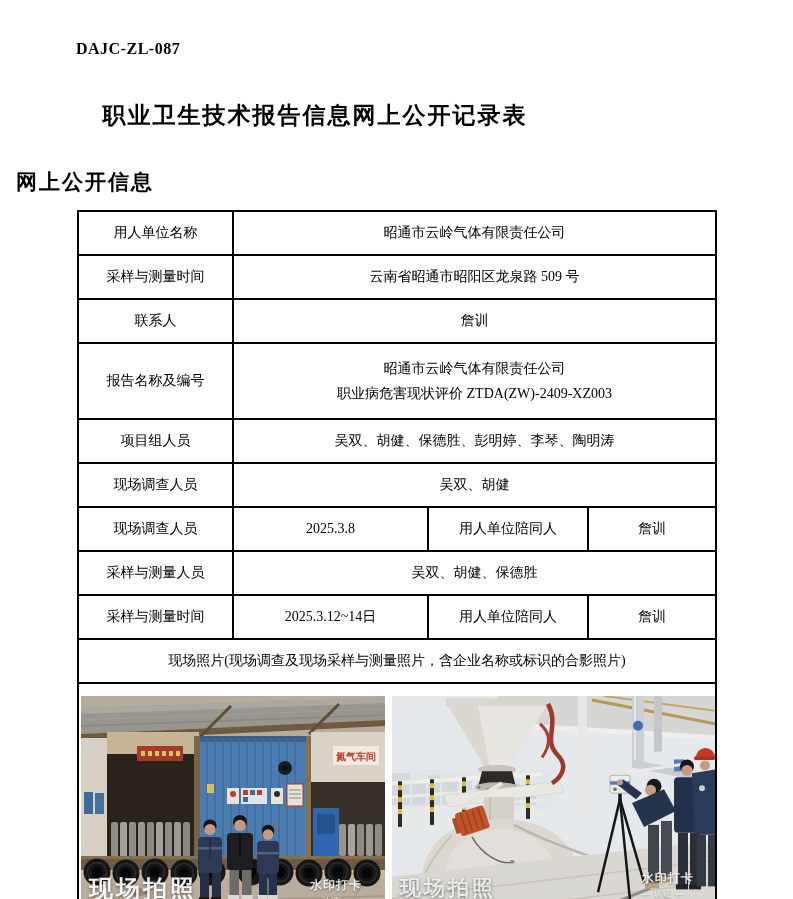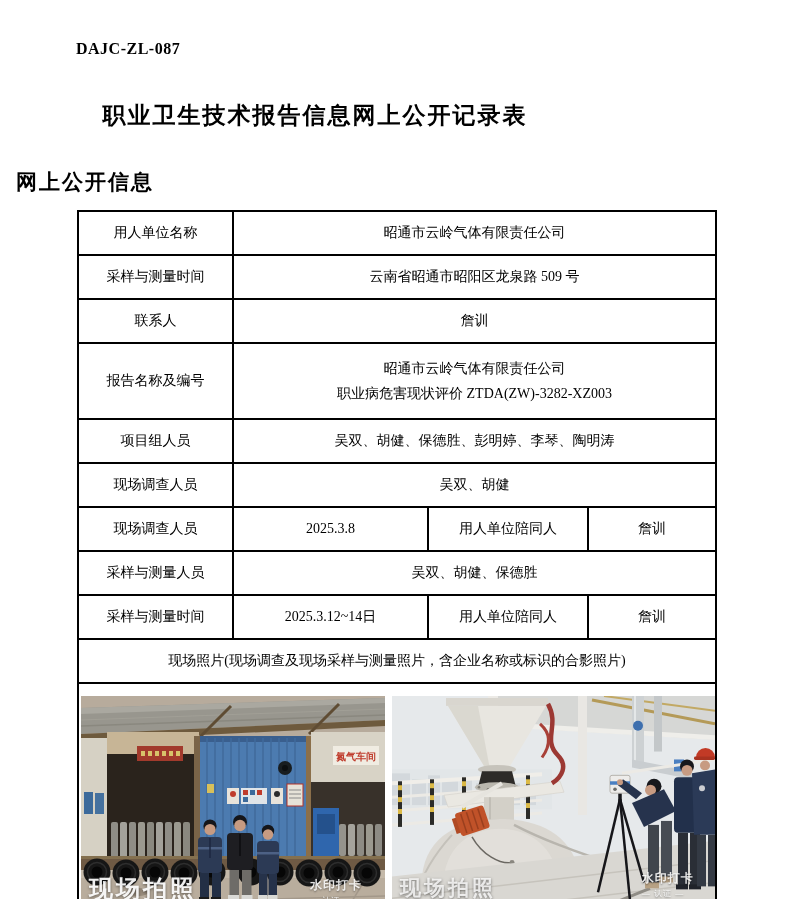--- a/index.html
+++ b/index.html
@@ -88,21 +88,21 @@
     <td colspan="3">云南省昭通市昭阳区龙泉路 509 号</td>
   </tr>
   <tr class="h40">
     <td>联系人</td>
     <td colspan="3">詹训</td>
   </tr>
   <tr class="h62">
     <td>报告名称及编号</td>
     <td colspan="3">
       <div class="rep-line">昭通市云岭气体有限责任公司</div>
-      <div class="rep-line">职业病危害现状评价 ZTDA(ZW)-3282-XZ003</div>
+      <div class="rep-line">职业病危害现状评价 ZTDA(ZW)-2409-XZ003</div>
     </td>
   </tr>
   <tr class="h38">
     <td>项目组人员</td>
     <td colspan="3">吴双、胡健、保德胜、彭明婷、李琴、陶明涛</td>
   </tr>
   <tr class="h34">
     <td>现场调查人员</td>
     <td colspan="3">吴双、胡健</td>
   </tr>

